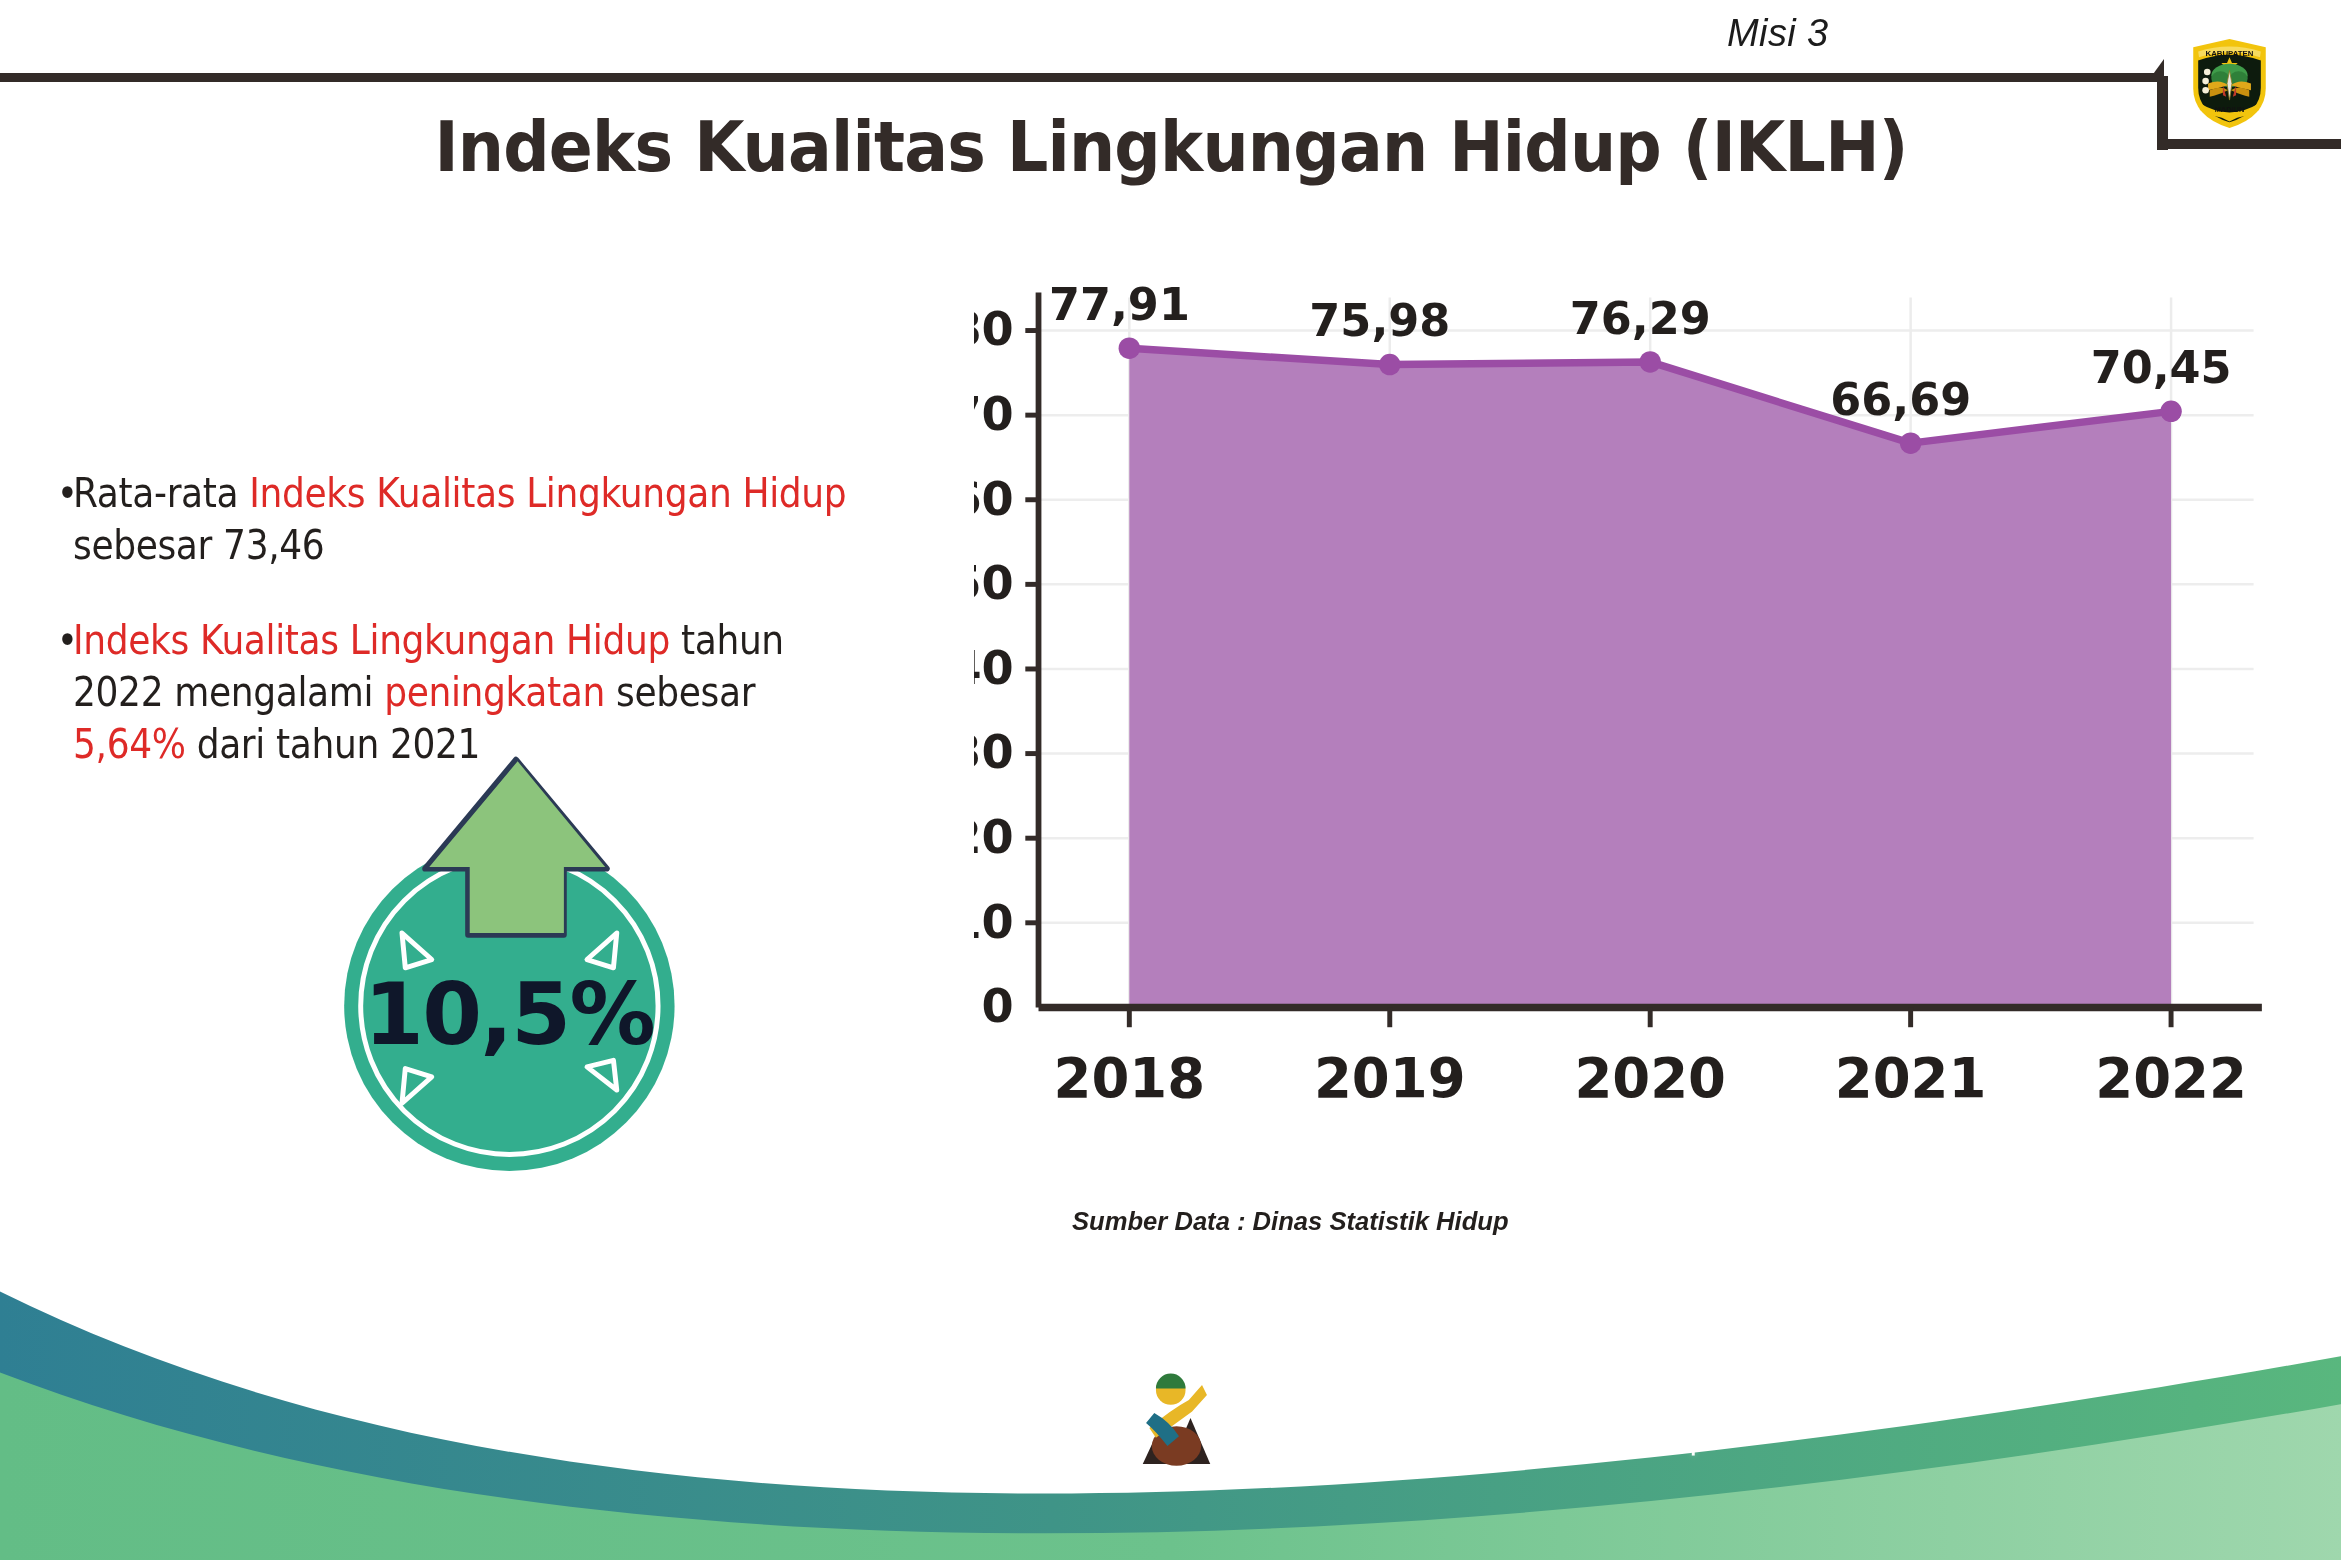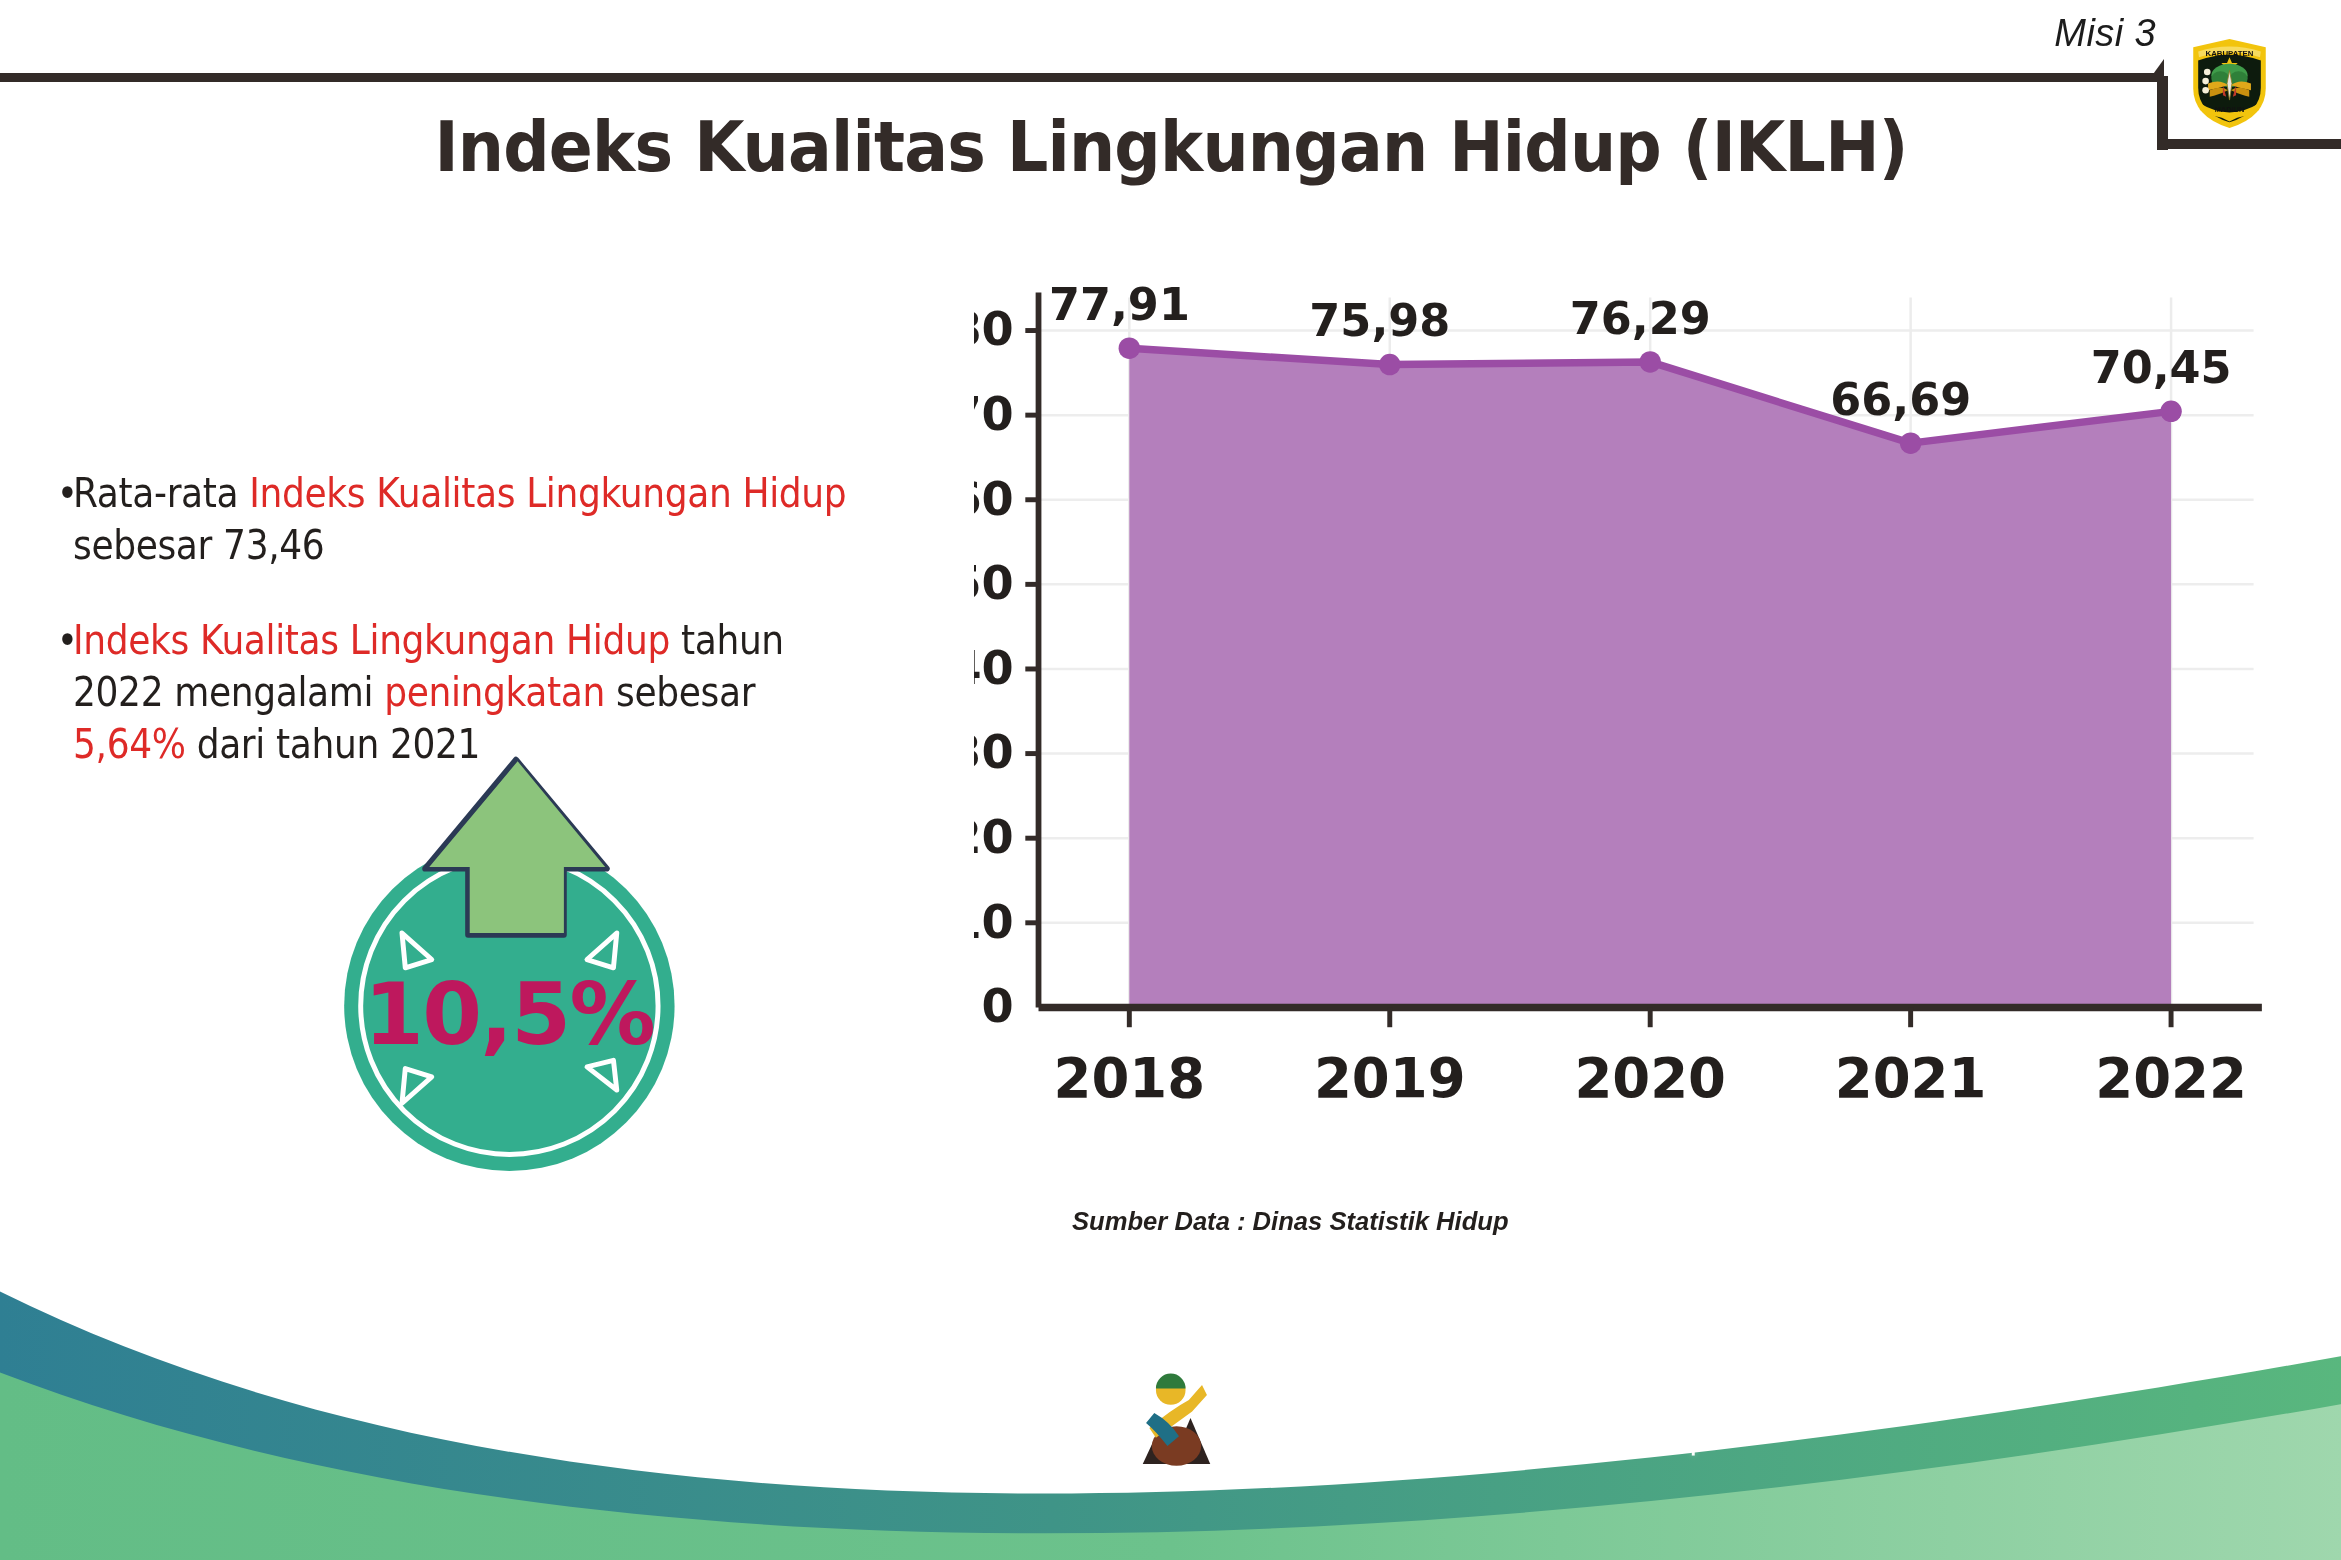--- a/index.html
+++ b/index.html
@@ -23,21 +23,21 @@
     position:absolute;left:2157px;top:139px;width:297px;height:10px;
     background:#332b28;
   }
   .hdr-tri{
     position:absolute;left:2151px;top:59px;
     width:0;height:0;border-left:13.2px solid transparent;
     border-bottom:18px solid #332b28;
   }
   .misi{
     position:absolute;right:186px;top:11.6px;width:429px;
-    text-align:right;font-style:italic;font-size:38px;color:#1c1c1c;
+    text-align:left;font-style:italic;font-size:38px;color:#1c1c1c;
     font-family:"Liberation Sans",sans-serif;letter-spacing:0.4px;
   }
 
   
   .emblem{position:absolute;left:2185px;top:24px;width:89px;height:106px;}
 
   
   .title{
     position:absolute;left:0;right:0;top:107px;text-align:center;
     font-size:69px;font-weight:bold;color:#332b28;
@@ -54,21 +54,21 @@
     transform:scaleX(.9);transform-origin:left top;
     margin-bottom:43px;letter-spacing:-0.4px;
   }
   .bullet .dot{position:absolute;left:-18px;top:0px;font-size:40px;}
   .red{color:#de2a27;}
 
   
   .badge-wrap{position:absolute;left:326px;top:743px;width:413px;height:438px;}
   .pct{
     position:absolute;left:18px;top:221px;width:330px;text-align:center;
-    color:#be185d;font-size:86px;font-weight:bold;letter-spacing:-1.7px;
+    color:#0f172a;font-size:86px;font-weight:bold;letter-spacing:-1.7px;
     font-family:"DejaVu Sans",sans-serif;
   }
 
   
   .chart{position:absolute;left:974px;top:281px;width:1288px;height:875px;}
   .src{
     position:absolute;left:1072px;top:1207px;font-size:25.6px;
     font-weight:bold;font-style:italic;color:#231f1d;
     font-family:"Liberation Sans",sans-serif;
   }

